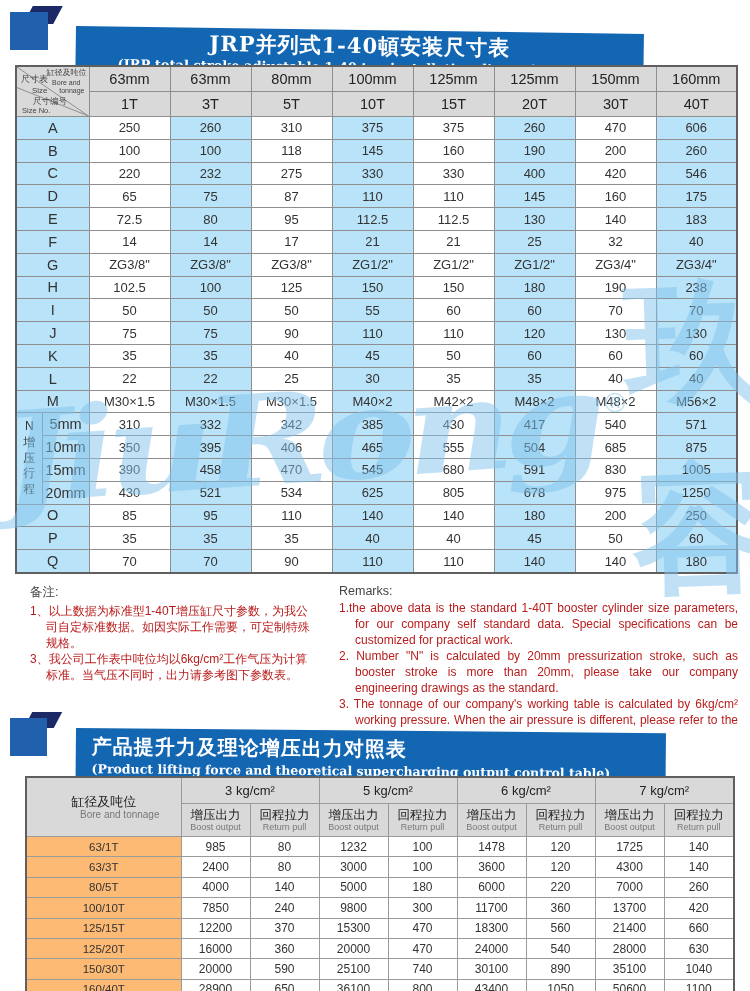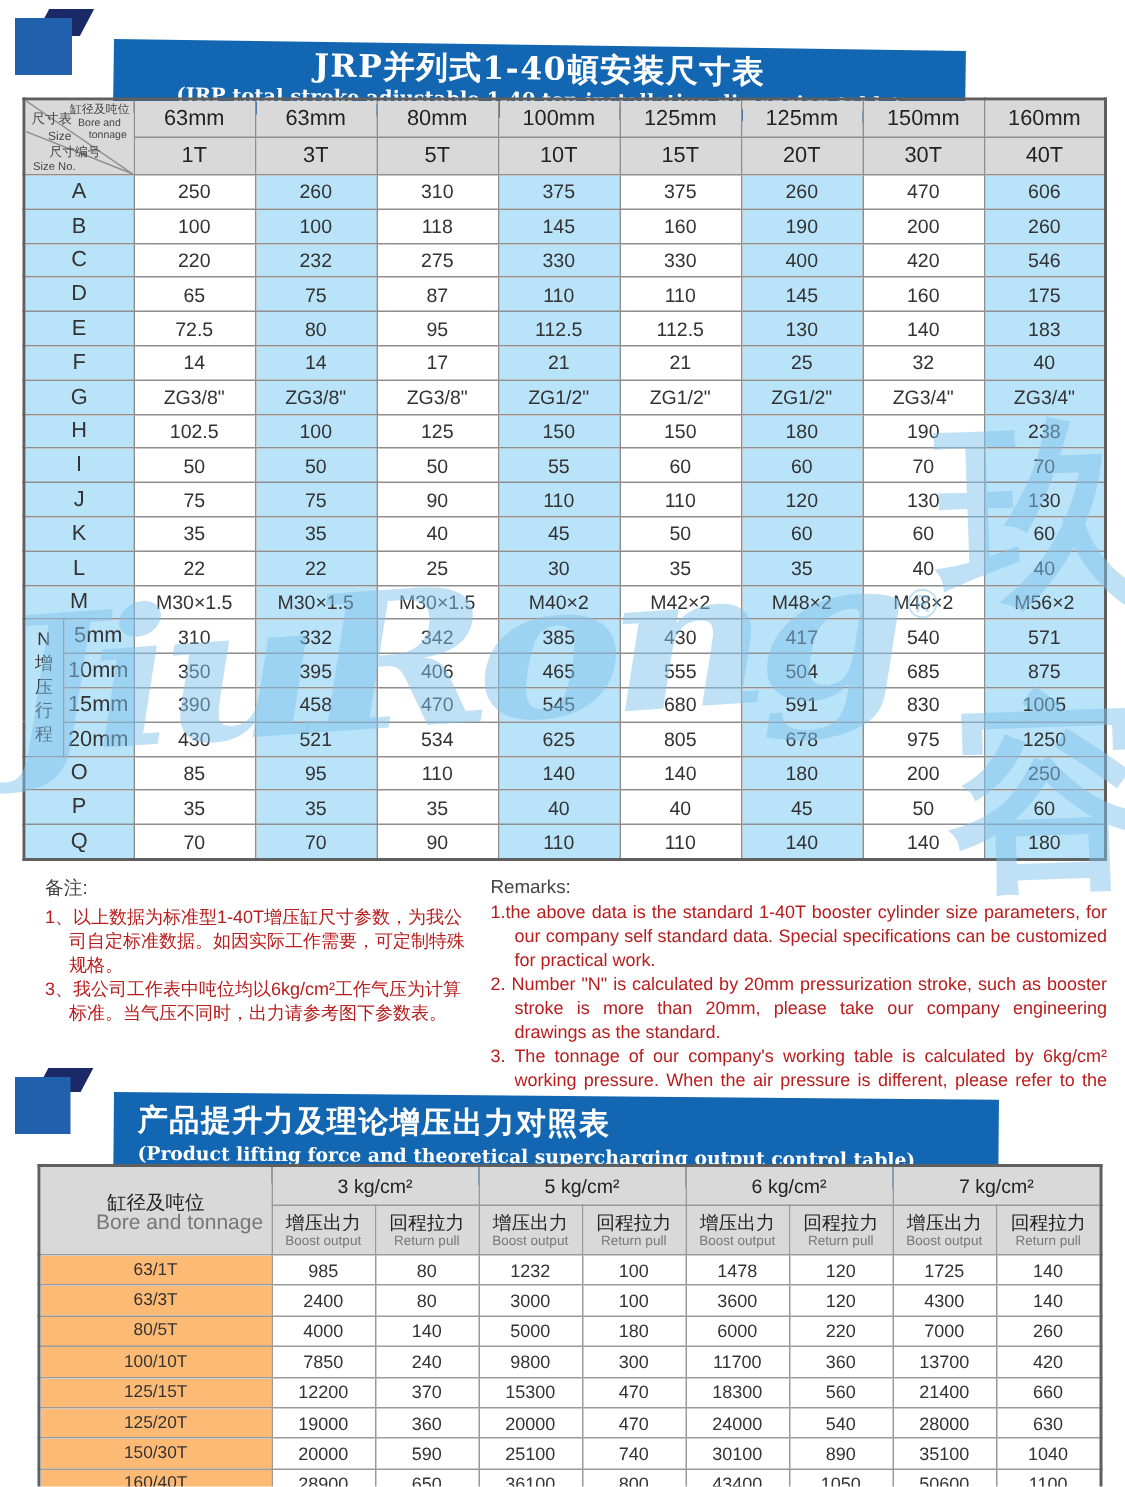--- a/index.html
+++ b/index.html
@@ -57,33 +57,33 @@
              font-size:148px;letter-spacing:-10px;transform:rotate(-4deg) scaleY(.85);}
   .wm-reg{font-size:28px;margin:-70px 4px 0 8px;}
   .wm-cjk{font-weight:bold;font-size:138px;letter-spacing:14px;transform:rotate(-2deg);}
 
   
   .remarks{position:absolute;left:30px;top:584px;width:708px;display:flex;gap:14px;}
   .remarks h4{margin:0 0 2px 0;font-size:12.5px;font-weight:normal;color:#444;}
   .remarks p{margin:0;font-size:12px;line-height:16px;color:#b91c1c;
              text-indent:-16px;padding-left:16px;}
   .remarks .zh{width:283px;flex:none;}
-  .remarks .en{flex:1;text-align:justify;}
+  .remarks .en{flex:1;text-align:justify;margin-left:12px;}
 
   
   .t2{position:absolute;left:25px;top:776px;width:710px;border:2px solid #5f5f5f;}
   .t2 th,.t2 td{border:1px solid #9a9a9a;text-align:center;vertical-align:middle;
                 padding:0;overflow:hidden;white-space:nowrap;}
   .t2 thead th{background:#d9d9d9;font-weight:normal;color:#222;}
   .t2 .pres{height:25px;font-size:13px;}
   .t2 .sub{height:32px;}
   .t2 .s-zh{font-size:12.5px;line-height:14px;}
   .t2 .s-en{font-size:9px;line-height:10px;color:#777;text-align:center;}
   .t2corner .zh{font-size:13px;line-height:15px;}
-  .t2corner .en{font-size:14px;line-height:11px;color:#777;padding-left:32px;}
+  .t2corner .en{font-size:10px;line-height:11px;color:#777;padding-left:32px;}
   .t2 td{height:19.4px;font-size:12px;background:#fff;color:#333;}
   .t2 td.lbl{background:#fdba74;font-size:11.5px;}
 </style>
 </head>
 <body>
 
 <div id="banner1-navy" class="banner-navy"></div>
 <div id="banner1-square" class="banner-square"></div>
 <div id="banner1-bar" class="banner-bar">
   <div class="t">JRP并列式1-40頓安装尺寸表</div>
@@ -515,21 +515,21 @@
         <td>370</td>
         <td>15300</td>
         <td>470</td>
         <td>18300</td>
         <td>560</td>
         <td>21400</td>
         <td>660</td>
       </tr>
       <tr>
         <td class="lbl">125/20T</td>
-        <td>19000</td>
+        <td>16000</td>
         <td>360</td>
         <td>20000</td>
         <td>470</td>
         <td>24000</td>
         <td>540</td>
         <td>28000</td>
         <td>630</td>
       </tr>
       <tr>
         <td class="lbl">150/30T</td>

